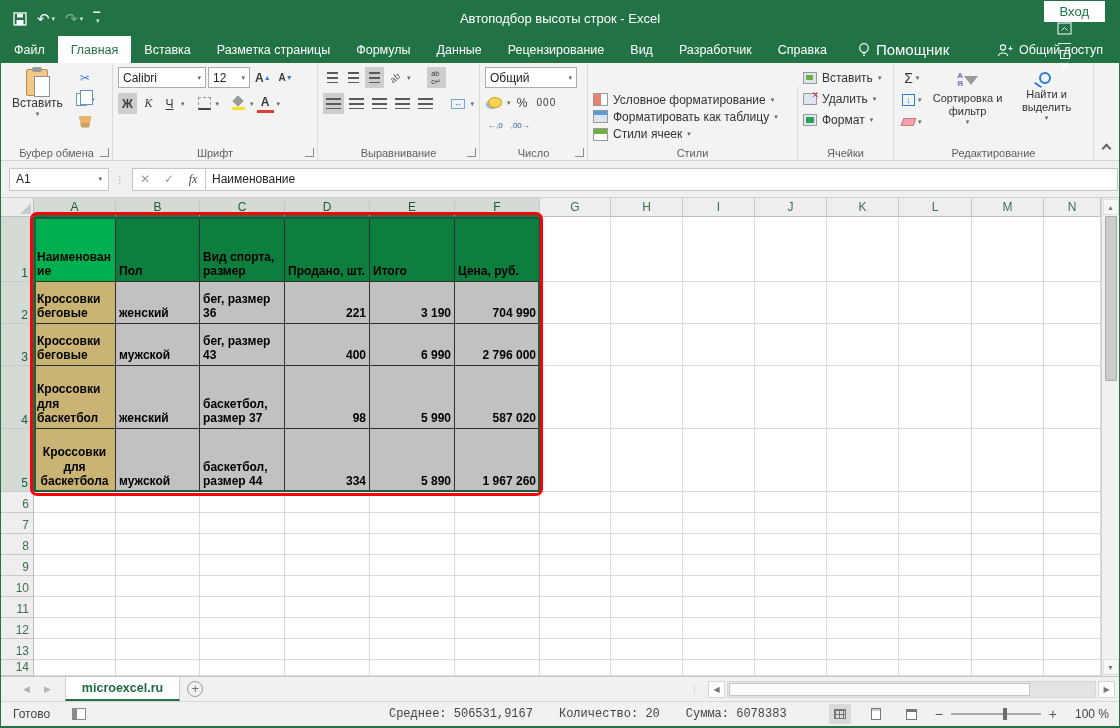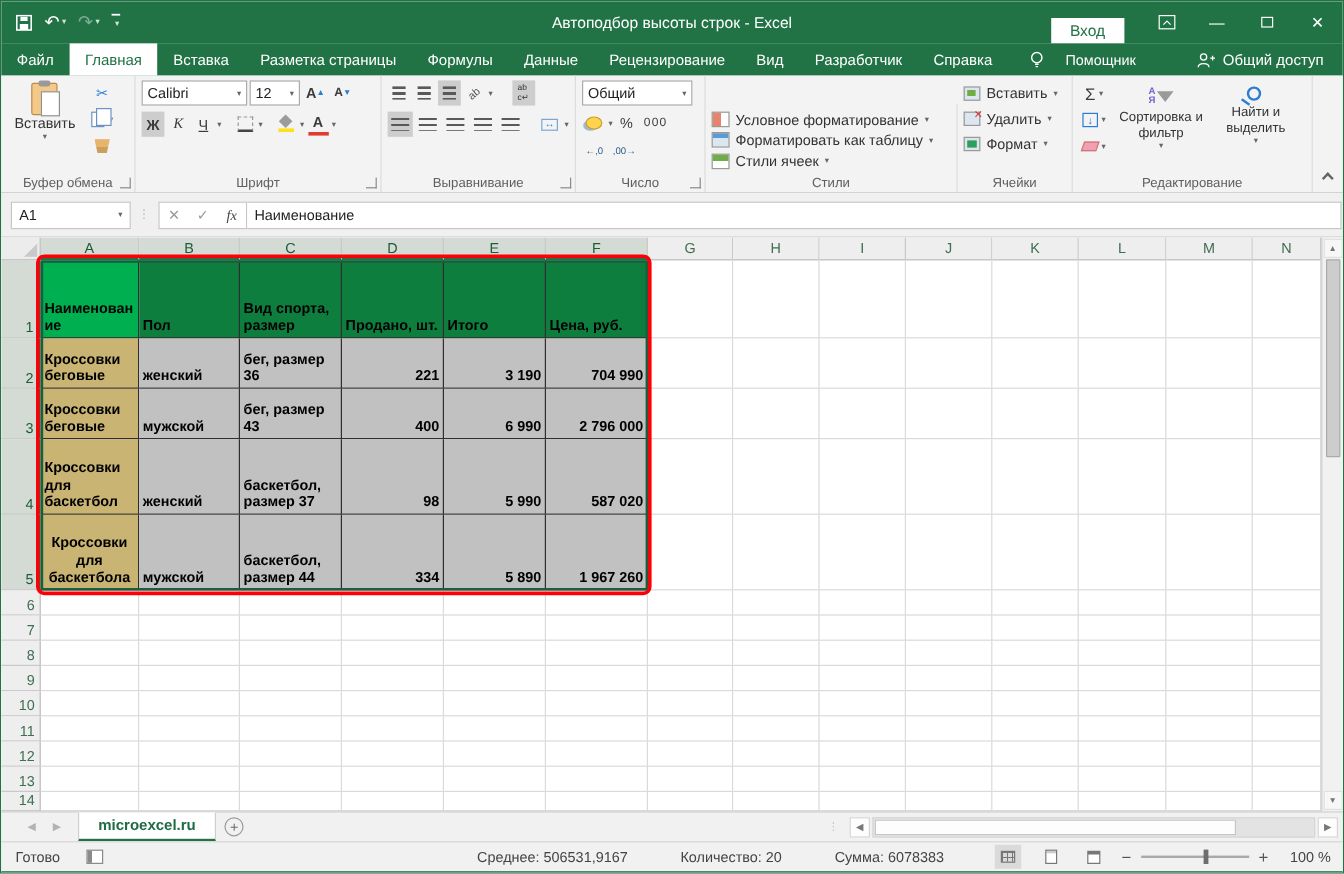--- a/index.html
+++ b/index.html
@@ -7,31 +7,31 @@
   body{font-family:"Liberation Sans","DejaVu Sans",sans-serif;}
   .app{width:1120px;height:728px;background:#fff;position:relative;display:flex;flex-direction:column;border:1px solid #217346;overflow:hidden;}
 
   
   .titlebar{height:35px;background:#217346;color:#fff;display:flex;align-items:center;position:relative;flex:0 0 auto;}
   .qat{display:flex;align-items:center;gap:10px;padding-left:12px;z-index:2;}
   .qat .qbtn{display:flex;align-items:center;color:#fff;font-size:15px;line-height:1;cursor:default;}
   .qbtn .dd{font-size:7px;margin-left:2px;color:#cfe3d8;}
   .qbtn.dim{color:#7fae97;}
   .title{position:absolute;left:0;right:0;text-align:center;font-size:13px;color:#fff;}
-  .tright{margin-left:auto;display:flex;align-items:flex-end;height:100%;z-index:2;}
+  .tright{margin-left:auto;display:flex;align-items:flex-start;height:100%;z-index:2;flex-direction:column;}
   .signin{background:#fff;color:#217346;font-size:13px;padding:3px 16px;margin-right:14px;cursor:default;}
   .winbtn{width:42px;height:100%;display:flex;align-items:center;justify-content:center;color:#fff;font-size:13px;}
   .maxbox{width:10px;height:9px;border:1.5px solid #fff;display:inline-block;}
 
   
   .tabrow{height:27px;background:#217346;display:flex;align-items:stretch;color:#fff;flex:0 0 auto;}
   .tabs{display:flex;align-items:stretch;}
   .tab{display:flex;align-items:center;padding:0 13px;font-size:12.5px;cursor:default;white-space:nowrap;}
   .tab.active{background:#fff;color:#217346;text-align:right;}
-  .assist{display:flex;align-items:center;gap:18px;margin-left:18px;font-size:12px;}
+  .assist{display:flex;align-items:center;gap:6px;margin-left:18px;font-size:15px;}
   .share{margin-left:auto;display:flex;align-items:center;gap:6px;padding-right:16px;font-size:12.5px;}
 
   
   .ribbon{height:98px;background:#f3f3f3;border-bottom:1px solid #d2d2d2;display:flex;flex:0 0 auto;}
   .rgroup{position:relative;border-right:1px solid #dcdcdc;padding:4px 5px 17px;display:flex;flex-direction:column;}
   .glabel{position:absolute;bottom:1px;left:0;right:0;text-align:center;font-size:11px;color:#5f5f5f;white-space:nowrap;}
   .dl{position:absolute;right:3px;bottom:3px;width:9px;height:9px;border-right:1px solid #8a8a8a;border-bottom:1px solid #8a8a8a;}
   .rrow{display:flex;align-items:center;gap:2px;}
   .ib{height:21px;min-width:19px;display:flex;align-items:center;justify-content:center;font-size:12px;color:#3b3b3b;padding:0 2px;border:1px solid transparent;}
   .ib.active{background:#cdcdcd;}
@@ -135,21 +135,21 @@
   .sdots{margin-left:auto;color:#bbb;font-size:9px;display:flex;align-items:center;letter-spacing:1px;padding:0 4px;}
   .hscroll{width:415px;display:flex;align-items:center;padding:3px 4px;gap:2px;}
   .harr{width:17px;height:17px;background:#fdfdfd;border:1px solid #d6d6d6;display:flex;align-items:center;justify-content:center;font-size:8px;color:#777;}
   .htrack{flex:1;height:17px;background:#e3e3e3;border:1px solid #d6d6d6;position:relative;}
   .hthumb{position:absolute;left:1px;top:1px;height:13px;width:82%;background:#fdfdfd;border:1px solid #c6c6c6;}
 
   
   .statusbar{height:28px;background:#f1f1f1;border-top:1px solid #d6d6d6;display:flex;align-items:center;font-size:12px;color:#444;padding:0 10px 3px 12px;position:relative;flex:0 0 auto;}
   .statusbar::after{content:"";position:absolute;left:0;right:0;bottom:0;height:3px;background:#217346;}
   .macroic{width:14px;height:12px;border:1px solid #8a8a8a;margin-left:22px;background:linear-gradient(90deg,#8a8a8a 4px,#fff 4px);}
-  .aggs{margin-left:auto;display:flex;gap:44px;padding-right:30px;}
+  .aggs{margin-left:auto;display:flex;gap:26px;padding-right:30px;font-family:Liberation Mono, monospace;}
   .views{display:flex;gap:14px;align-items:center;padding:0 12px;}
   .vbtn{width:22px;height:20px;display:flex;align-items:center;justify-content:center;}
   .vbtn.active{background:#dadada;}
   .ic-grid{width:12px;height:10px;background:repeating-linear-gradient(90deg,#777 0 1px,transparent 1px 4px),repeating-linear-gradient(#777 0 1px,transparent 1px 4px);border:1px solid #777;}
   .ic-page{width:10px;height:12px;border:1px solid #777;background:#fff;box-shadow:inset 0 2px 0 #ccc;}
   .ic-break{width:11px;height:11px;border:1px solid #777;background:#fff;border-top:3px solid #777;}
   .zoomer{display:flex;align-items:center;gap:8px;}
   .ztrack{width:90px;height:2px;background:#a9a9a9;position:relative;}
   .zthumb{position:absolute;left:58%;top:-5px;width:4px;height:12px;background:#6d6d6d;}
   .zpm{font-size:14px;color:#555;}

